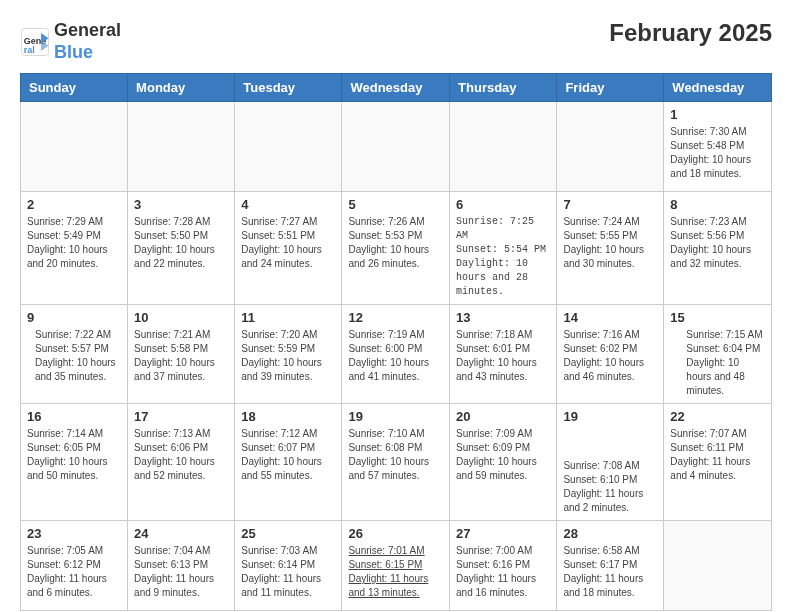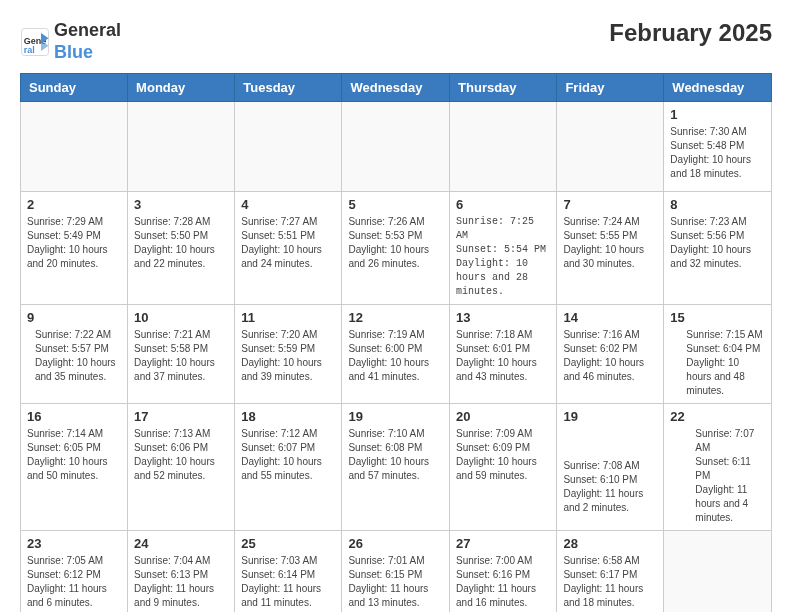--- a/index.html
+++ b/index.html
@@ -258,21 +258,21 @@
 Daylight: 10 hours and 59 minutes.</div>
         </td>
         <td>
           <span class="day-num">19</span>
           <div class="day-info" style="white-space: pre-line; margin-top: 35px;">Sunrise: 7:08 AM
 Sunset: 6:10 PM
 Daylight: 11 hours and 2 minutes.</div>
         </td>
         <td>
           <span class="day-num">22</span>
-          <div class="day-info" style="white-space: pre-line; margin-left: 25px;">Sunrise: 7:07 AM
+          <div class="day-info" style="white-space: pre-line;">Sunrise: 7:07 AM
 Sunset: 6:11 PM
 Daylight: 11 hours and 4 minutes.</div>
         </td>
       </tr>
       <tr class="week-row">
         <td>
           <span class="day-num">23</span>
           <div class="day-info" style="white-space: pre-line;">Sunrise: 7:05 AM
 Sunset: 6:12 PM
 Daylight: 11 hours and 6 minutes.</div>
@@ -284,21 +284,21 @@
 Daylight: 11 hours and 9 minutes.</div>
         </td>
         <td>
           <span class="day-num">25</span>
           <div class="day-info" style="white-space: pre-line;">Sunrise: 7:03 AM
 Sunset: 6:14 PM
 Daylight: 11 hours and 11 minutes.</div>
         </td>
         <td>
           <span class="day-num">26</span>
-          <div class="day-info" style="white-space: pre-line;">Sunrise: 7:01 AM
+          <div class="day-info" style="white-space: pre-line; text-decoration: underline;">Sunrise: 7:01 AM
 Sunset: 6:15 PM
 Daylight: 11 hours and 13 minutes.</div>
         </td>
         <td>
           <span class="day-num">27</span>
           <div class="day-info" style="white-space: pre-line;">Sunrise: 7:00 AM
 Sunset: 6:16 PM
 Daylight: 11 hours and 16 minutes.</div>
         </td>
         <td>

